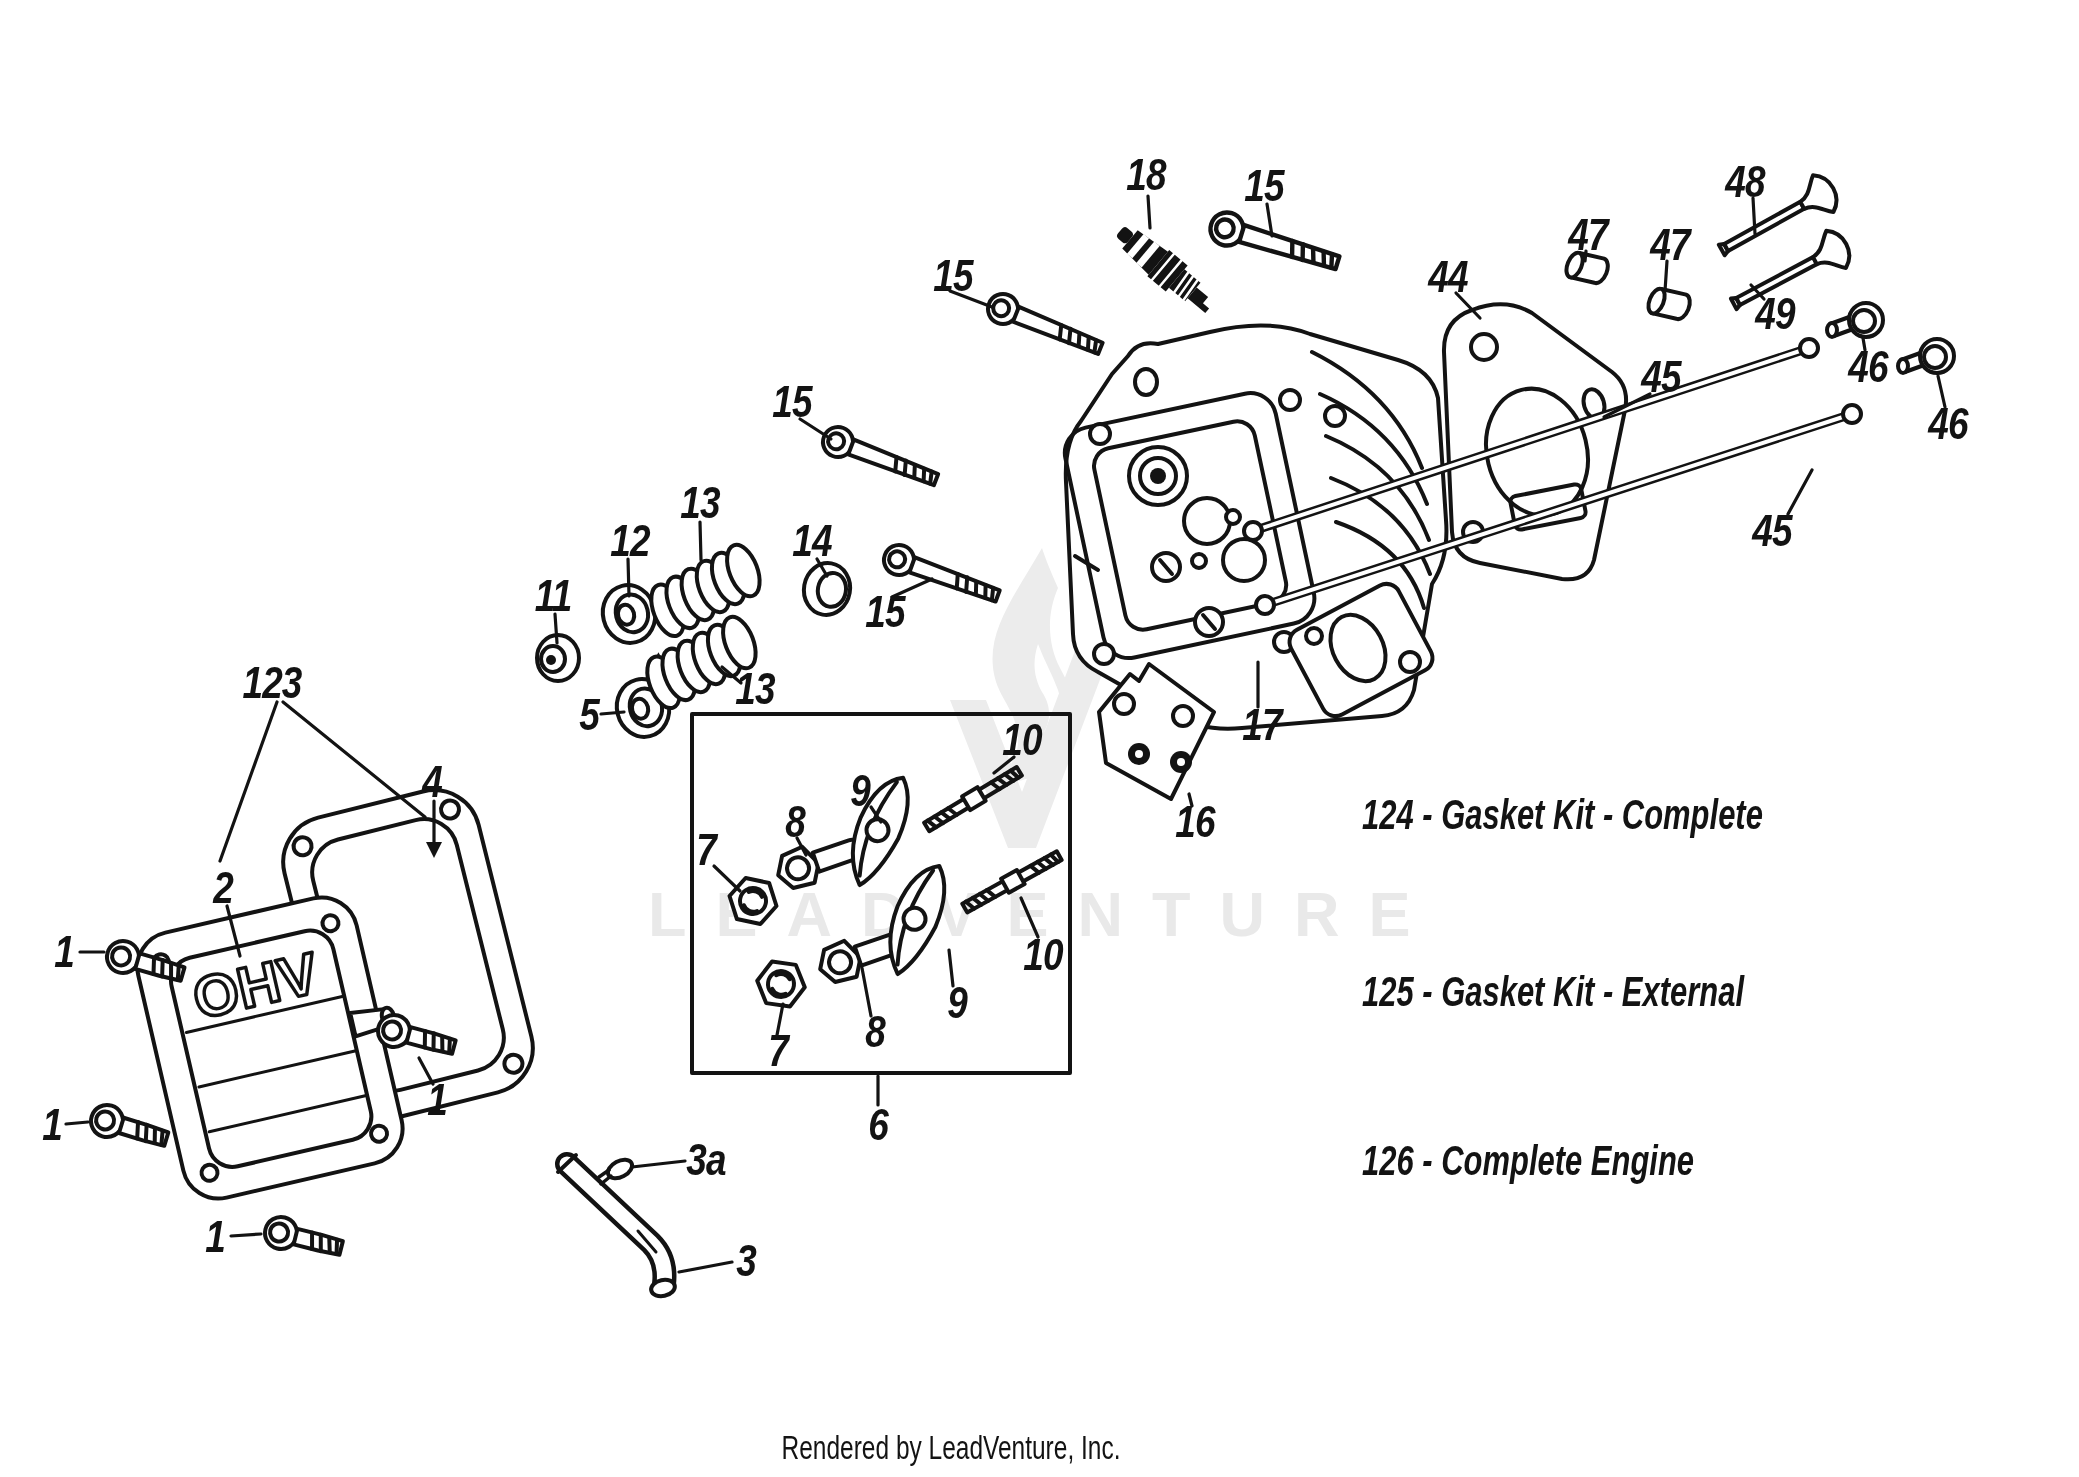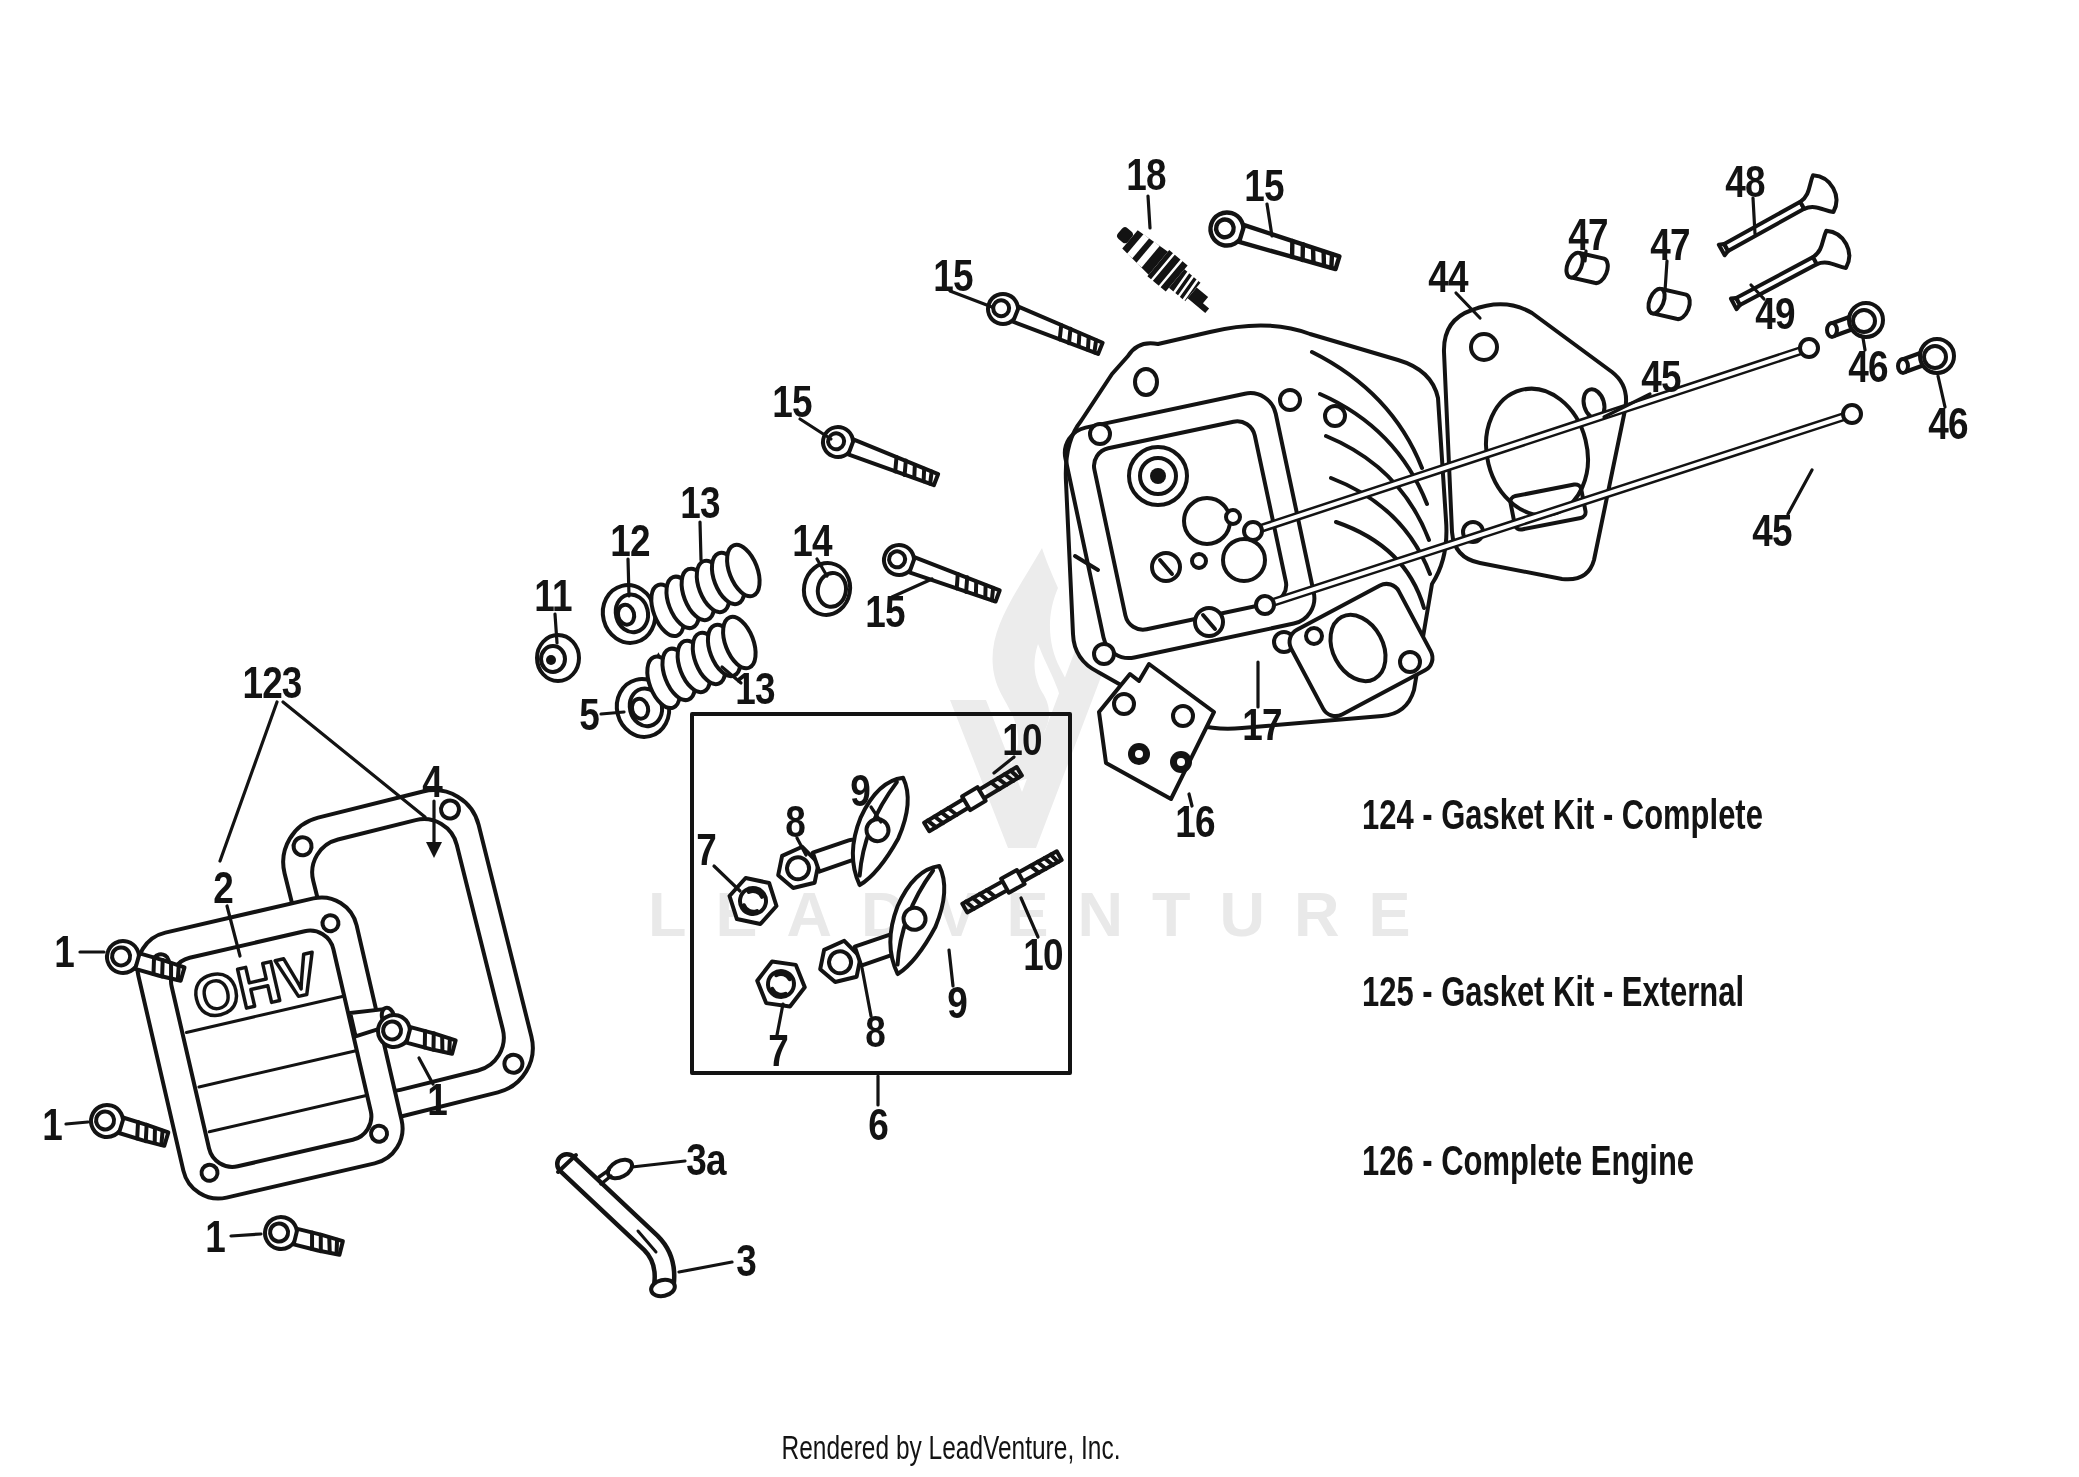--- a/index.html
+++ b/index.html
@@ -2,21 +2,21 @@
 <html><head>
 <meta charset="utf-8">
 <style>
   html,body{margin:0;padding:0;background:#fff;}
   body{width:2079px;height:1477px;font-family:"Liberation Sans",sans-serif;position:relative;overflow:hidden;}
   #stage{position:absolute;left:0;top:0;width:2079px;height:1477px;background:#fff;}
   #wm-text{position:absolute;left:648px;top:878px;z-index:1;font-size:63px;font-weight:700;
            letter-spacing:29px;color:#e9e9e9;white-space:nowrap;}
   #wm-logo{position:absolute;left:0;top:0;z-index:1;}
   #art{position:absolute;left:0;top:0;z-index:2;}
-  #label-layer{position:absolute;left:0;top:0;width:2079px;height:1477px;z-index:3;pointer-events:none;}
+  #label-layer{position:absolute;left:0;top:0;width:2079px;height:1477px;z-index:3;pointer-events:none;font-style:italic;}
   .callout{position:absolute;transform:translate(-50%,-50%) scaleX(.82);font-weight:700;font-size:45px;
            color:#131313;white-space:nowrap;letter-spacing:-1px;}
   .kit-label{position:absolute;transform:translateY(-50%) scaleX(.72);transform-origin:left center;
            font-weight:700;font-size:43px;color:#131313;white-space:nowrap;}
   #footer{position:absolute;left:951px;top:1447px;z-index:3;transform:translate(-50%,-50%) scaleX(.72);
            font-size:34px;color:#131313;white-space:nowrap;}
 </style>
 </head>
 <body>
 

